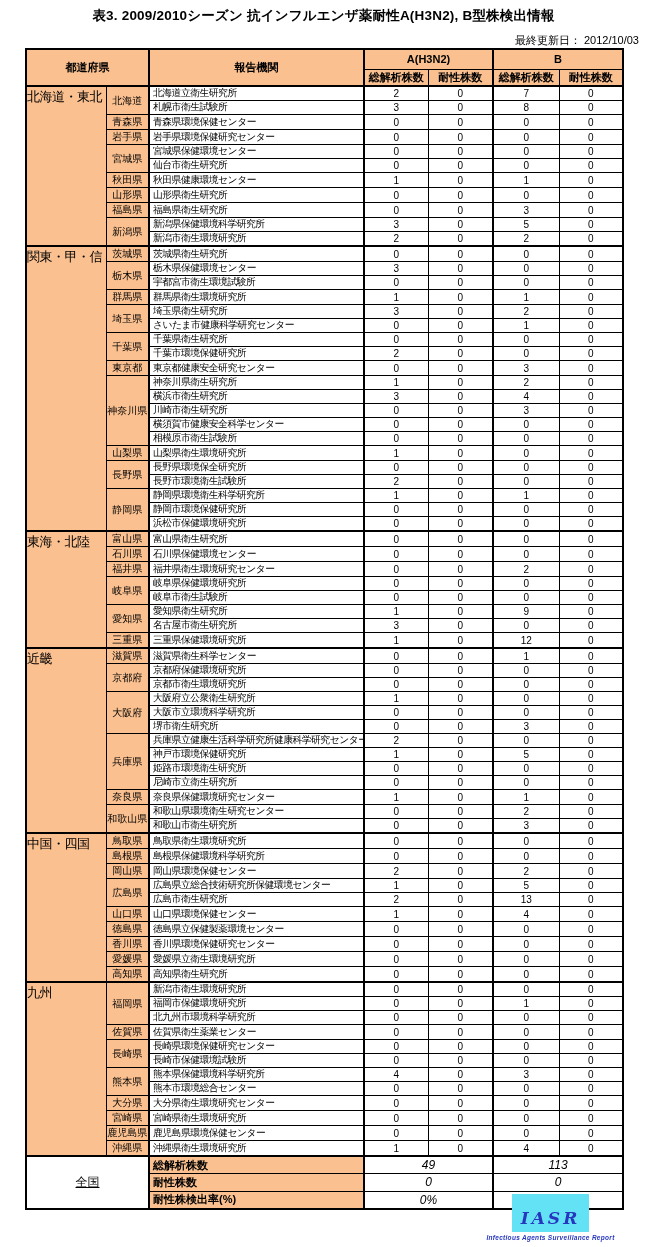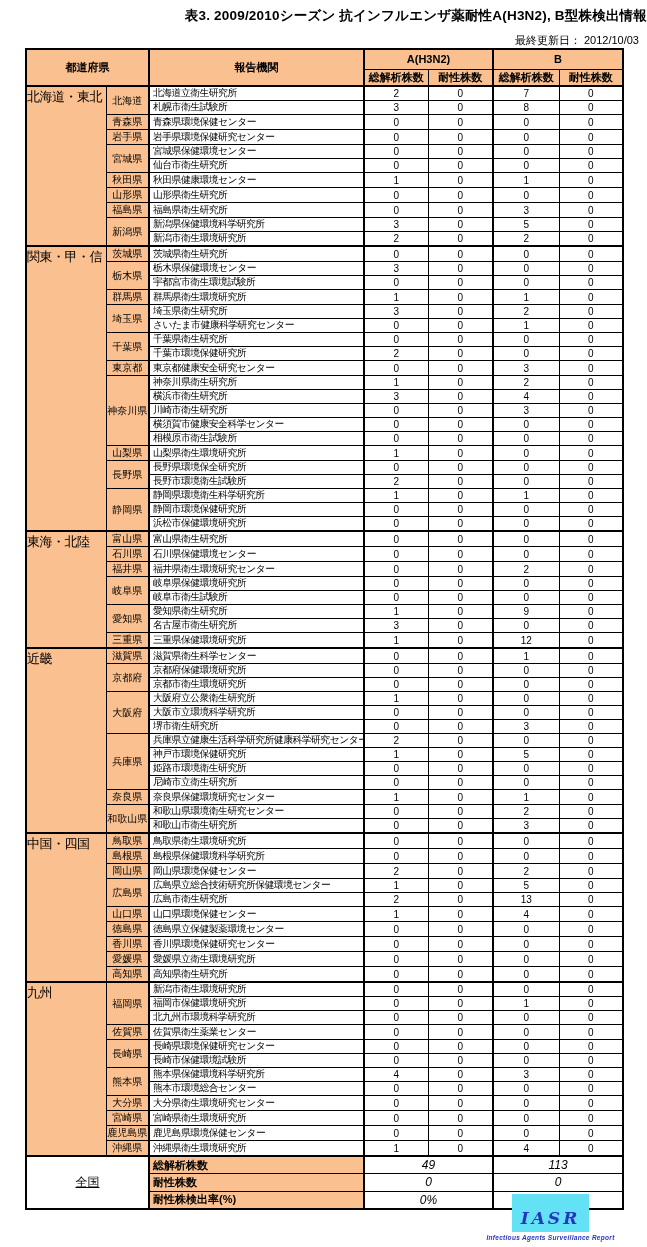--- a/index.html
+++ b/index.html
@@ -2,21 +2,21 @@
 <html style="--header-bg: #FAC090; --logo-bg: #63E2F6; --logo-fg: #2736BE;"><head>
 <meta charset="utf-8">
 <style>
   * { box-sizing: border-box; }
   html,body { margin:0; padding:0; }
   body {
     width:647px; height:1247px; position:relative; background:#fff;
     font-family:"Liberation Sans", sans-serif; color:#000;
   }
   .title {
-    position:absolute; top:7px; left:0; width:647px; text-align:right;
+    position:absolute; top:7px; left:0; width:647px; text-align:center;
     font-size:13.5px; font-weight:bold; letter-spacing:0.2px;
   }
   .updated {
     position:absolute; top:33px; right:8px; font-size:11px;
   }
   table.main {
     position:absolute; top:48px; left:25px; width:597px;
     border-collapse:collapse; table-layout:fixed;
     border:2px solid #000;
   }

